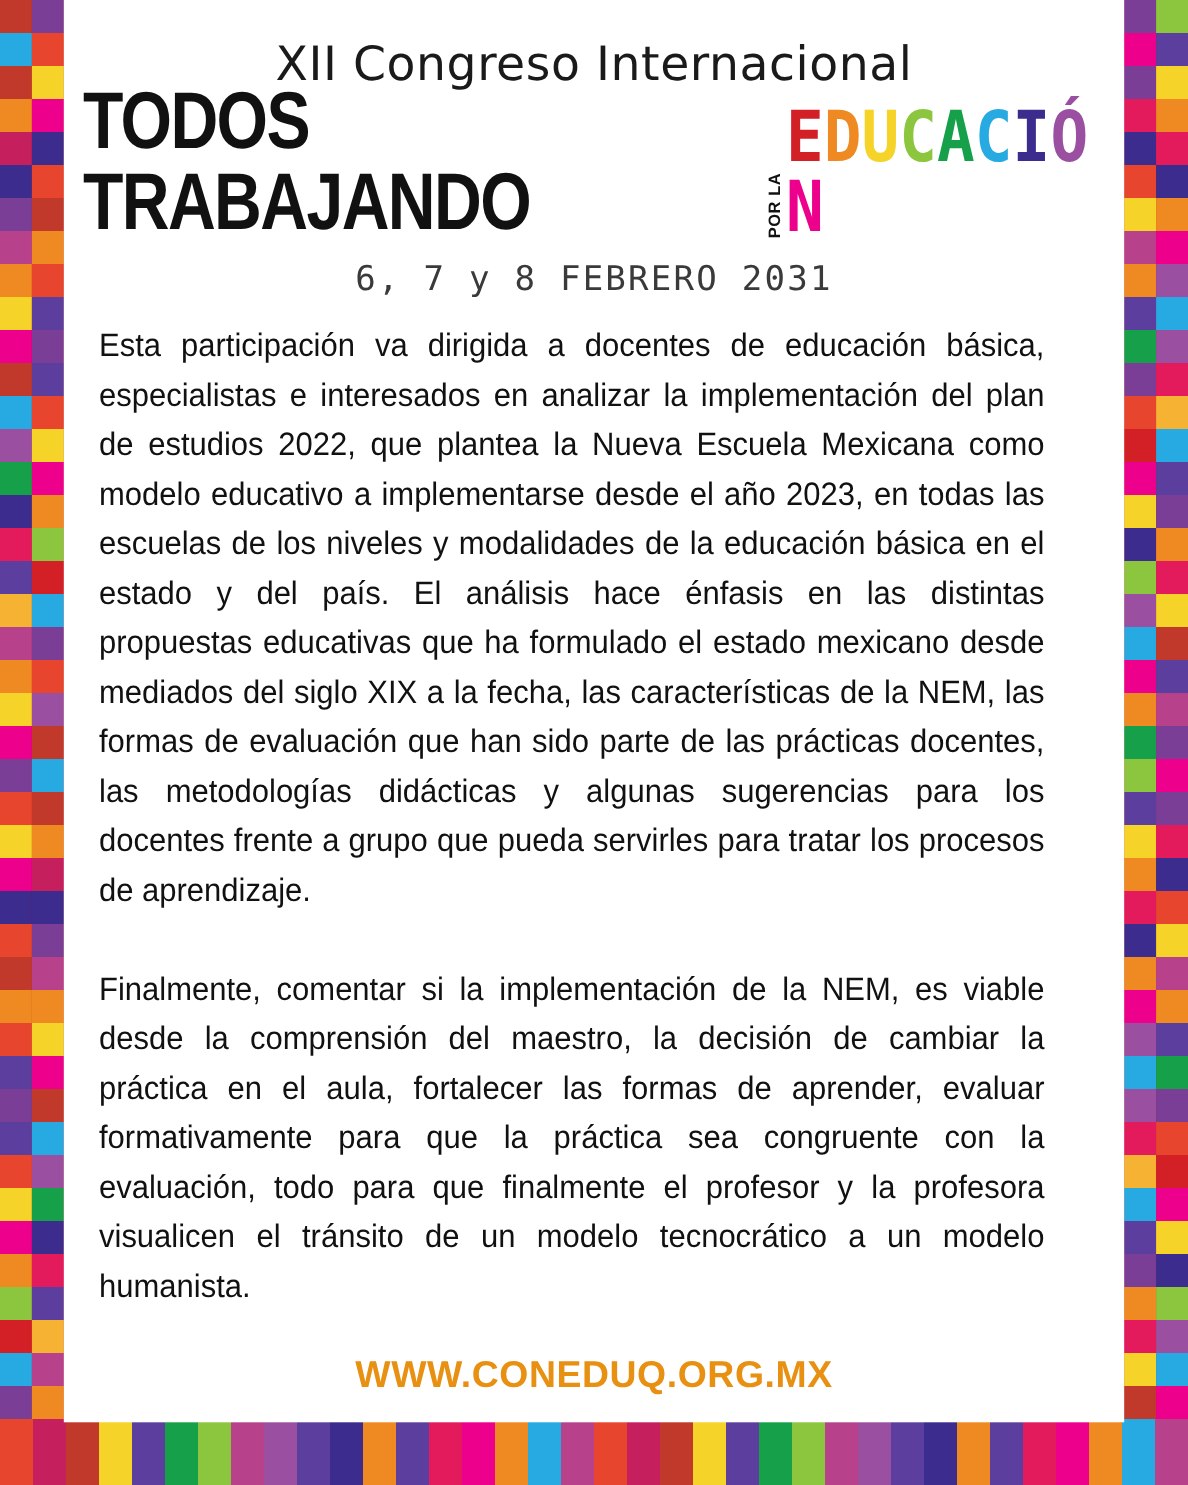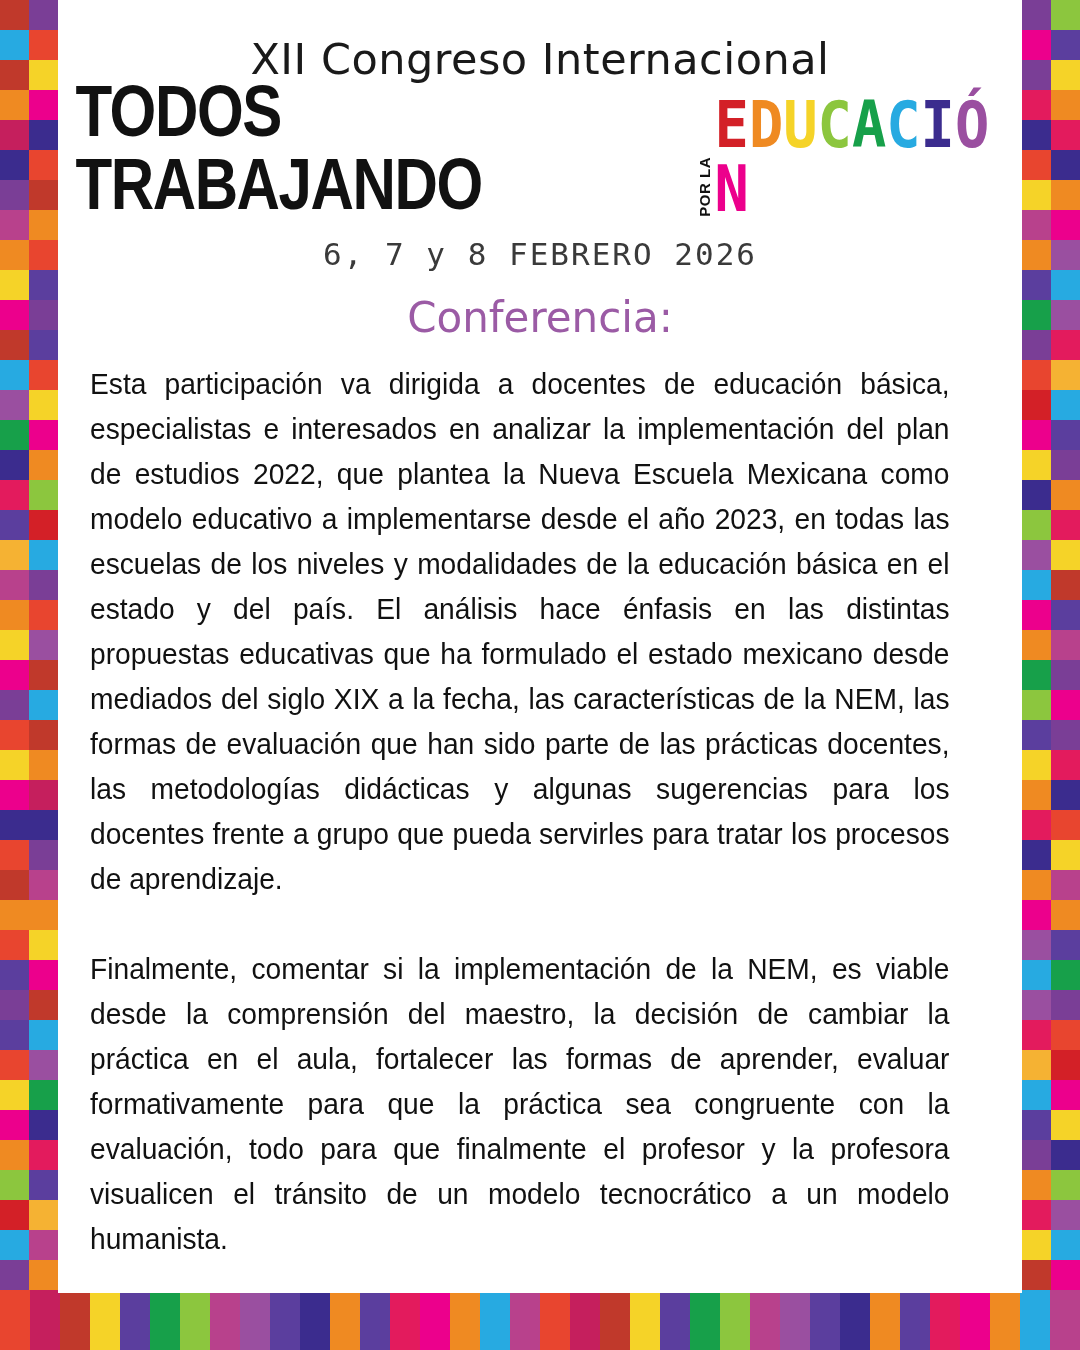--- a/index.html
+++ b/index.html
@@ -463,26 +463,26 @@
   <div class="content">
 
     <div class="kicker">XII Congreso Internacional</div>
 
     <div class="logo-row">
       <span class="logo-main">TODOS TRABAJANDO</span>
       <span class="logo-porla">POR LA</span>
       <span class="logo-edu"><span style="color: rgb(211, 32, 39);">E</span><span style="color: rgb(239, 138, 34);">D</span><span style="color: rgb(245, 211, 40);">U</span><span style="color: rgb(140, 198, 62);">C</span><span style="color: rgb(23, 160, 74);">A</span><span style="color: rgb(39, 170, 225);">C</span><span style="color: rgb(59, 44, 142);">I</span><span style="color: rgb(154, 79, 160);">Ó</span><span style="color: rgb(236, 0, 140);">N</span></span>
     </div>
 
-    <div class="dateline">6, 7 y 8 FEBRERO 2026</div>
-
-    <div class="conf-label">Conferencia:</div>
+    <div class="dateline">6, 7 y 8 FEBRERO 2031</div>
+
 
 
 
     <div class="body-copy">
       <p>Esta participación va dirigida a docentes de educación básica, especialistas e interesados en analizar la implementación del plan de estudios 2022, que plantea la Nueva Escuela Mexicana como modelo educativo a implementarse desde el año 2023, en todas las escuelas de los niveles y modalidades de la educación básica en el estado y del país. El análisis hace énfasis en las distintas propuestas educativas que ha formulado el estado mexicano desde mediados del siglo XIX a la fecha, las características de la NEM, las formas de evaluación que han sido parte de las prácticas docentes, las metodologías didácticas y algunas sugerencias para los docentes frente a grupo que pueda servirles para tratar los procesos de aprendizaje.</p>
       <p>Finalmente, comentar si la implementación de la NEM, es viable desde la comprensión del maestro, la decisión de cambiar la práctica en el aula, fortalecer las formas de aprender, evaluar formativamente para que la práctica sea congruente con la evaluación, todo para que finalmente el profesor y la profesora visualicen el tránsito de un modelo tecnocrático a un modelo humanista.</p>
     </div>
 
+    <div class="website">WWW.CONEDUQ.ORG.MX</div>
 
   </div>
 </div>
 
 </body></html>

